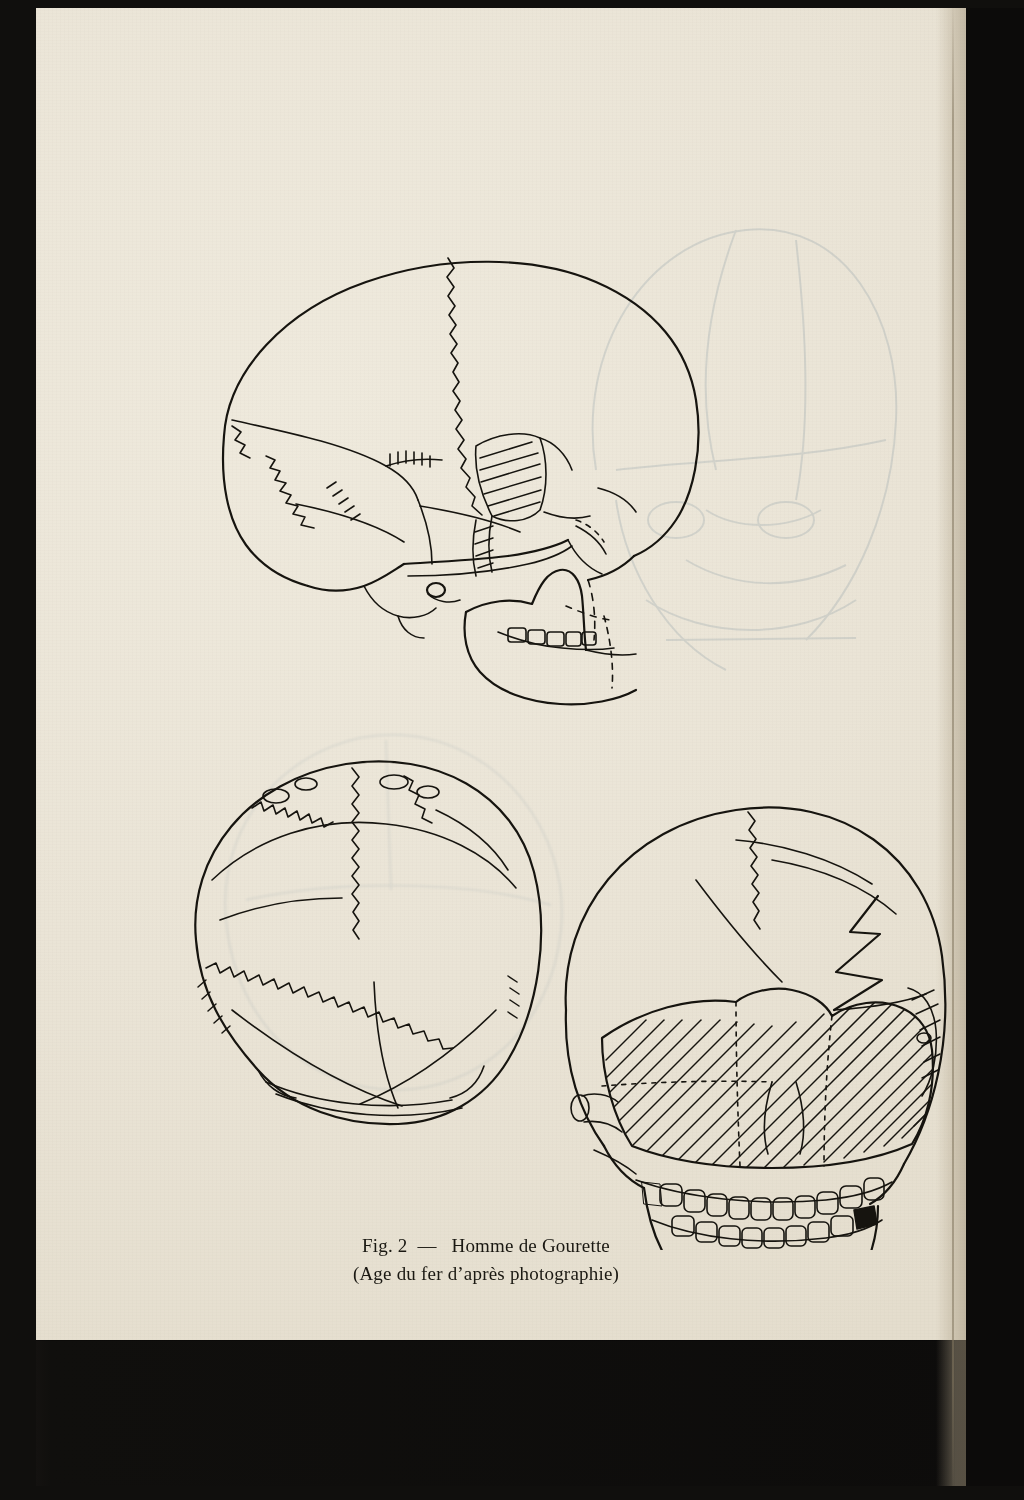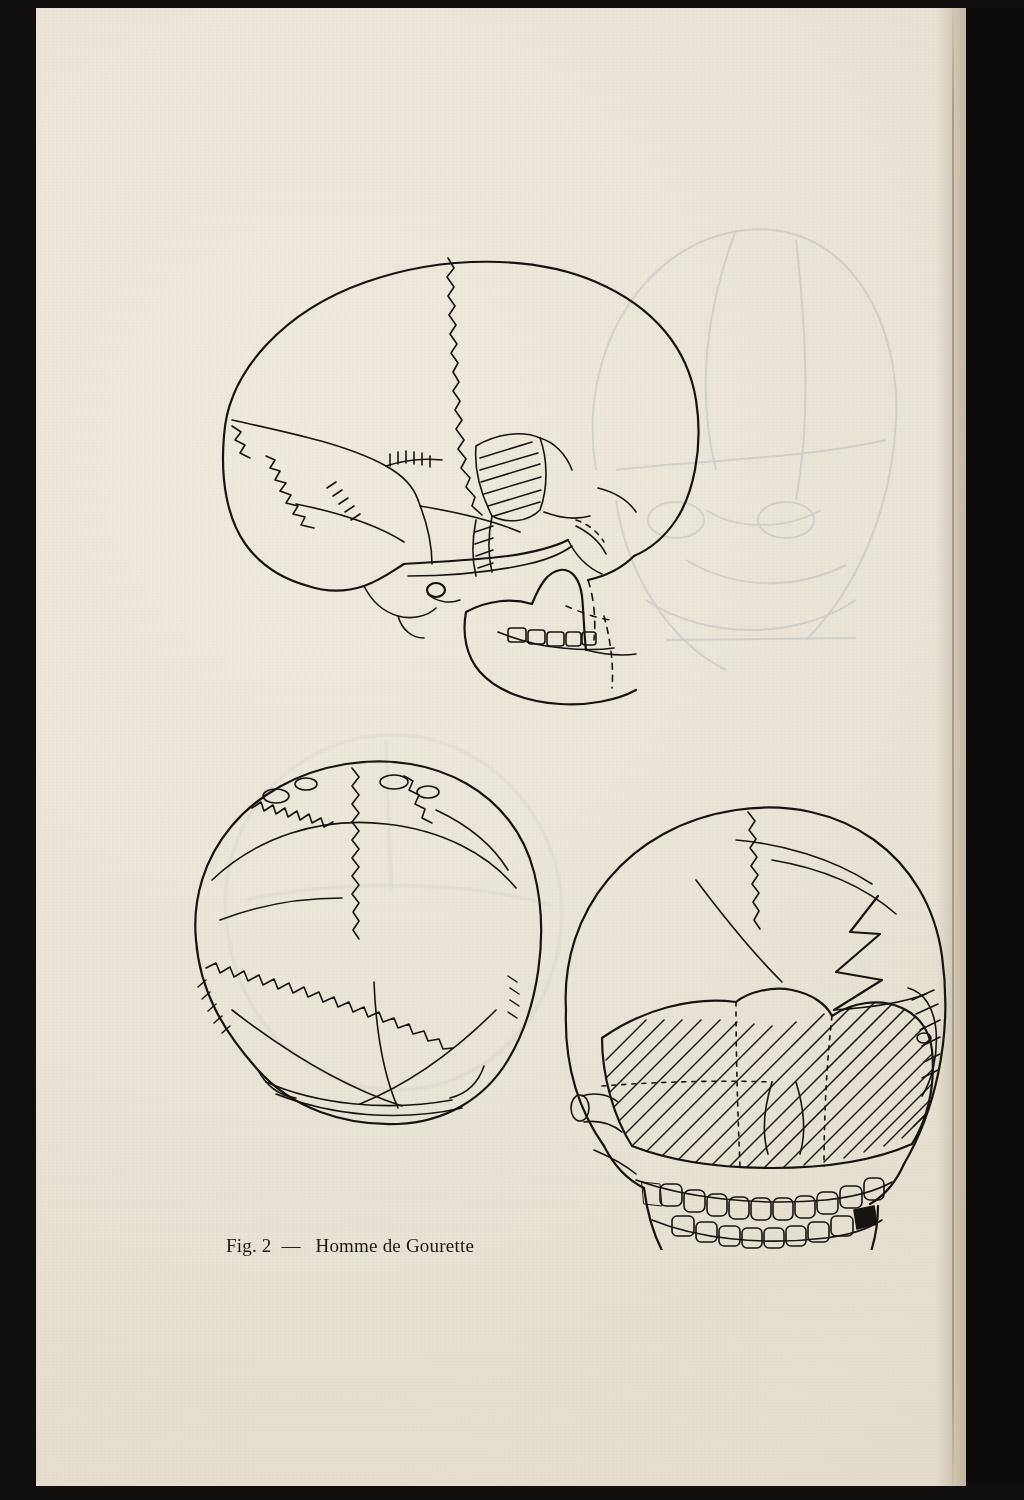--- a/index.html
+++ b/index.html
@@ -28,24 +28,25 @@
     background:
       linear-gradient(90deg, #100f0d 0%, #151311 3%, #100f0d 5%, #0d0c0b 100%);
   }
 
   
   .paper {
     position: absolute;
     left: 36px;
     top: 0px;
     width: 930px;
-    height: 1500px;
+    height: 1340px;
     background:
       radial-gradient(ellipse 120% 80% at 30% 30%, #efeadd 0%, #eae4d6 55%, #e4ddcd 100%);
     box-shadow: 0 0 0 1px rgba(0,0,0,0.25);
+    text-align: center;
   }
   
   .paper::before {
     content: "";
     position: absolute;
     left: -36px;
     top: 0;
     width: 36px;
     height: 1500px;
     background: #100f0d;
@@ -491,19 +492,20 @@
             <path d="M718 990 l20 -4 3 18 -20 5Z" fill="#16140f"></path>
           </g>
 
           <path class="ink" d="M506 962 l18 2 2 22 -18 -2Z" fill="#16140f"></path>
         </g>
       </svg>
     </div>
 
     <div class="caption">
       <div class="caption-line">Fig. 2  —   Homme de Gourette</div>
+      <div class="caption-line">(Age du fer d’après photographie)</div>
     </div>
   </div>
 
   <div class="page-right-dark"></div>
   <div class="band-top"></div>
   <div class="band-bottom"></div>
 </div>
 
 </body></html>

